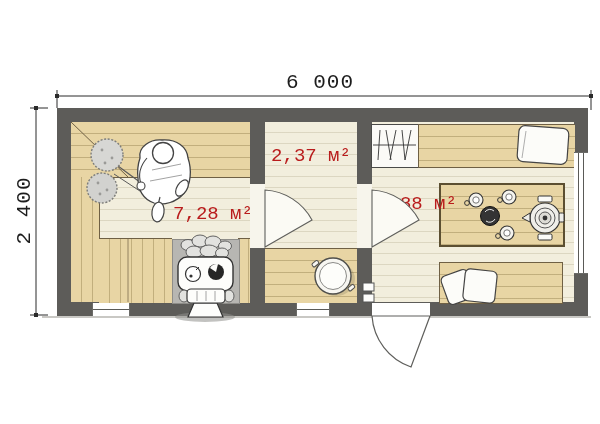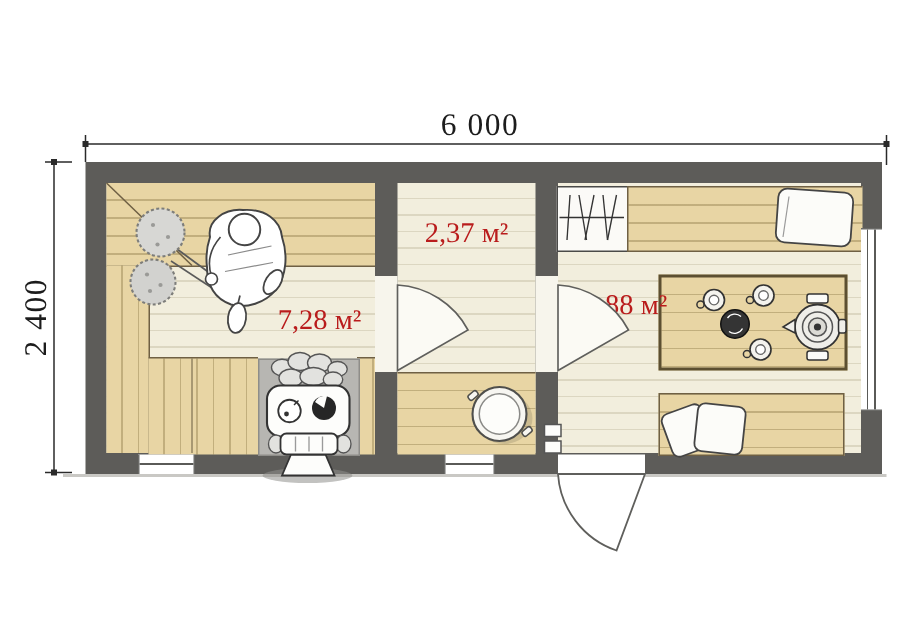--- a/index.html
+++ b/index.html
@@ -1,17 +1,17 @@
 <!DOCTYPE html>
 <html><head>
 <meta charset="utf-8">
 <style>
   html,body{margin:0;padding:0;background:#ffffff;}
   .canvas{position:relative;width:600px;height:424px;background:#ffffff;overflow:hidden;
-          font-family:Liberation Serif, serif;}
+          font-family:Liberation Mono, monospace;}
   .abs{position:absolute;}
   
   .walls{left:57px;top:108px;width:531px;height:208px;background:#5d5c59;}
   .ground-shadow{left:42px;top:316px;width:549px;height:2px;background:#c9c8c4;}
   
   .floor{background-color:#f2eedd;
          background-image:repeating-linear-gradient(180deg,rgba(120,108,66,0) 0 10px,rgba(120,108,66,0.18) 10px 11px);}
   .floor-sauna{left:71px;top:122px;width:179px;height:180px;}
   .floor-wash{left:265px;top:122px;width:92px;height:180px;}
   .floor-lounge{left:372px;top:122px;width:202px;height:180px;}

